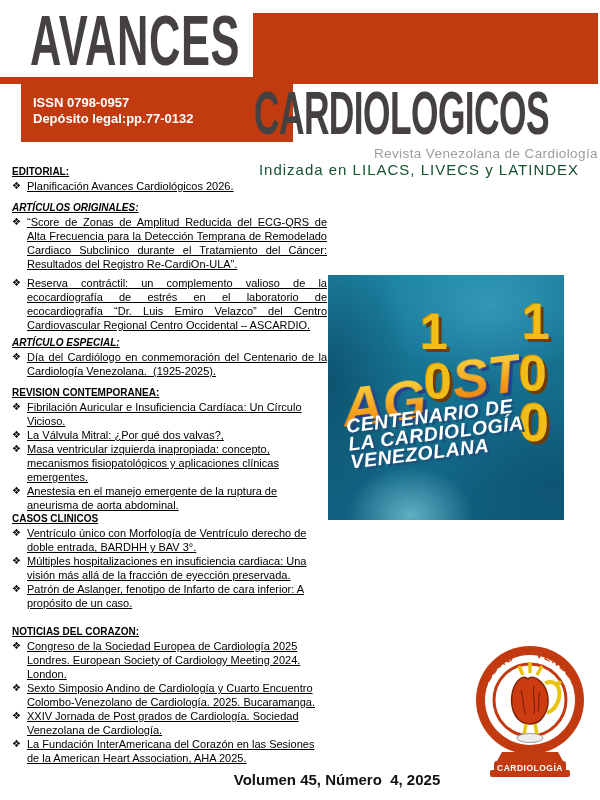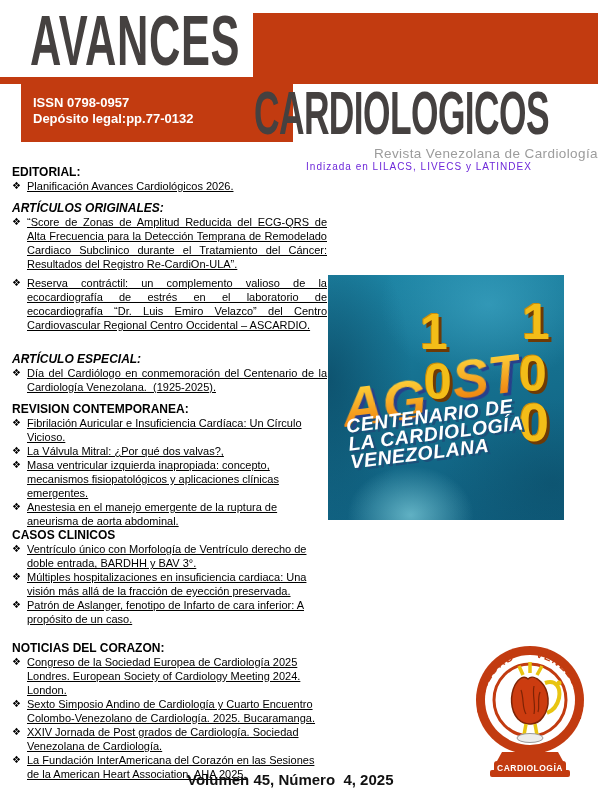--- a/index.html
+++ b/index.html
@@ -19,26 +19,26 @@
   .issn-bar  { position:absolute; left:0px;  top:84px; width:272px; height:58px; background:#c23b10;margin-left:21px; }
   .issn-text { position:absolute; left:12px; top:11px; color:#fff; font-weight:bold; font-size:13px; line-height:1.25; }
   .cardiologicos {
     position:absolute; left:254px; top:82px; font-size:62px; font-weight:bold;
     color:#454140; white-space:nowrap; transform:scaleX(.57); transform-origin:left top;
     letter-spacing:-1px; line-height:1;
   }
   .subtitle1 { position:absolute; left:250px; top:146px; width:348px; text-align:right;
                font-size:13.5px; color:#9c9c9c; letter-spacing:.4px; }
   .subtitle2 { position:absolute; left:240px; top:161px; width:358px; text-align:center;
-               font-size:10px; color:#6d28d9; letter-spacing:1px; }
+               font-size:15px; color:#14532d; letter-spacing:1px; }
   
   .toc { position:absolute; left:12px; top:165px; width:320px; font-size:11px; line-height:14px; }
-  .sec-h { font-weight:bold; font-size:12px; line-height:14px; }
+  .sec-h { font-weight:bold; text-decoration:underline; font-size:10px; line-height:14px; }
   .sec-h.it { font-style:italic; }
-  .mt8  { margin-top:8px; }  .mt5 { margin-top:5px; }  .mt4 { margin-top:20px; }
+  .mt8  { margin-top:8px; }  .mt5 { margin-top:5px; }  .mt4 { margin-top:4px; }
   .mt15 { margin-top:15px; }
   .item { display:flex; }
   .item .b { flex:0 0 15px; font-size:10px; line-height:14px; }
   .item .t { flex:1; max-width:300px;text-decoration:underline; }
   .item.just .t { text-align:justify; }
   
   .poster {
     position:absolute; left:328px; top:275px; width:236px; height:245px; overflow:hidden;
     background:
       radial-gradient(90px 70px at 35% 98%, rgba(150,230,240,.60), rgba(150,230,240,0) 70%),
@@ -61,21 +61,21 @@
   .pz1 { left:96px;  top:82px;  font-size:50px; }
   .pst { left:124px; top:74px;  font-size:54px; transform:rotate(-7deg); }
   .pz2 { left:191px; top:74px;  font-size:50px; }
   .pz3 { left:191px; top:120px; font-size:54px; }
   .cent {
     position:absolute; left:17px; top:142px; transform:rotate(-7deg); transform-origin:left top;
     color:#fff; font-weight:800; font-style:italic; font-size:19.5px; line-height:18px;
     letter-spacing:.5px; text-shadow:2.5px 2.5px 0 #1d4f79; white-space:nowrap;
   }
   
-  .volume { position:absolute; left:187px; top:771px; width:300px; 
+  .volume { position:absolute; left:187px; top:771px; width:300px; text-align:center;
             font-weight:bold; font-size:15px; color:#111; }
   .logo { position:absolute; left:466px; top:642px; width:128px; height:138px; }
 </style>
 </head>
 <body>
 
 <div class="page">
 
   <div class="avances">AVANCES</div>
   <div class="red-block"></div>

